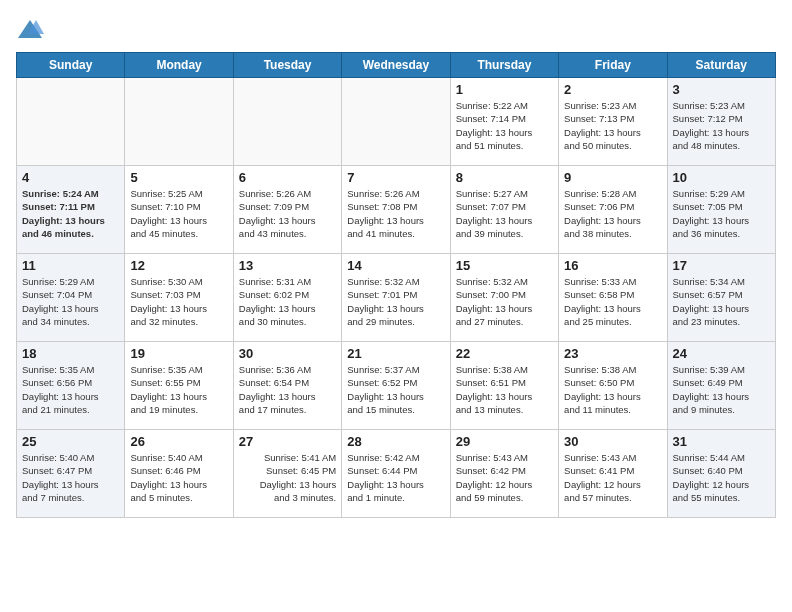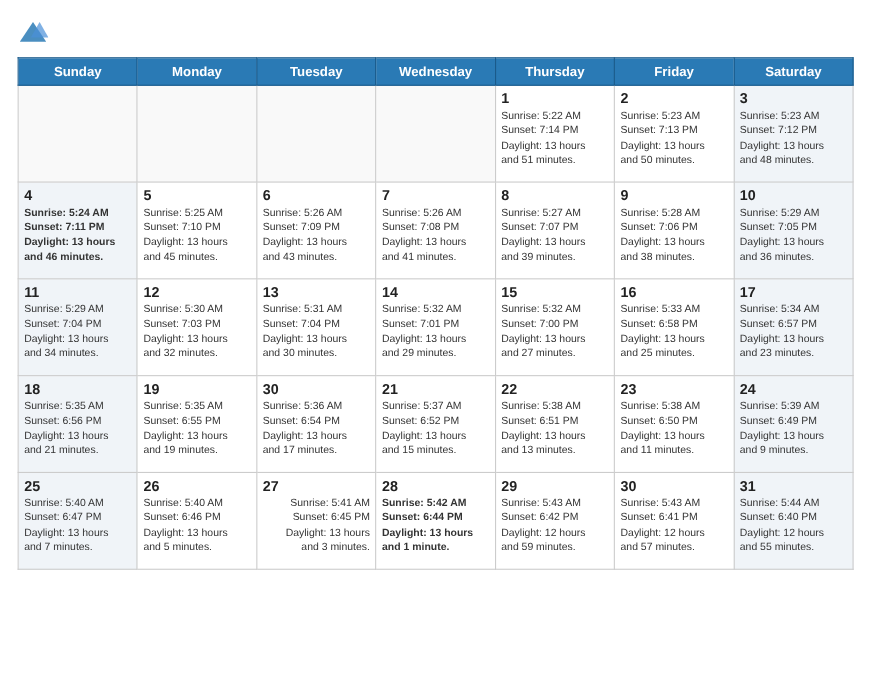--- a/index.html
+++ b/index.html
@@ -211,21 +211,21 @@
         <td>
           <span class="day-number">12</span>
           <div class="day-info" style="white-space: pre-line;">Sunrise: 5:30 AM
 Sunset: 7:03 PM
 Daylight: 13 hours
 and 32 minutes.</div>
         </td>
         <td>
           <span class="day-number">13</span>
           <div class="day-info" style="white-space: pre-line;">Sunrise: 5:31 AM
-Sunset: 7:04 PM
+Sunset: 6:02 PM
 Daylight: 13 hours
 and 30 minutes.</div>
         </td>
         <td>
           <span class="day-number">14</span>
           <div class="day-info" style="white-space: pre-line;">Sunrise: 5:32 AM
 Sunset: 7:01 PM
 Daylight: 13 hours
 and 29 minutes.</div>
         </td>
@@ -319,21 +319,21 @@
         </td>
         <td>
           <span class="day-number">27</span>
           <div class="day-info" style="white-space: pre-line; text-align: right;">Sunrise: 5:41 AM
 Sunset: 6:45 PM
 Daylight: 13 hours
 and 3 minutes.</div>
         </td>
         <td>
           <span class="day-number">28</span>
-          <div class="day-info" style="white-space: pre-line; font-weight: bold;">Sunrise: 5:42 AM
+          <div class="day-info" style="white-space: pre-line;">Sunrise: 5:42 AM
 Sunset: 6:44 PM
 Daylight: 13 hours
 and 1 minute.</div>
         </td>
         <td>
           <span class="day-number">29</span>
           <div class="day-info" style="white-space: pre-line;">Sunrise: 5:43 AM
 Sunset: 6:42 PM
 Daylight: 12 hours
 and 59 minutes.</div>

